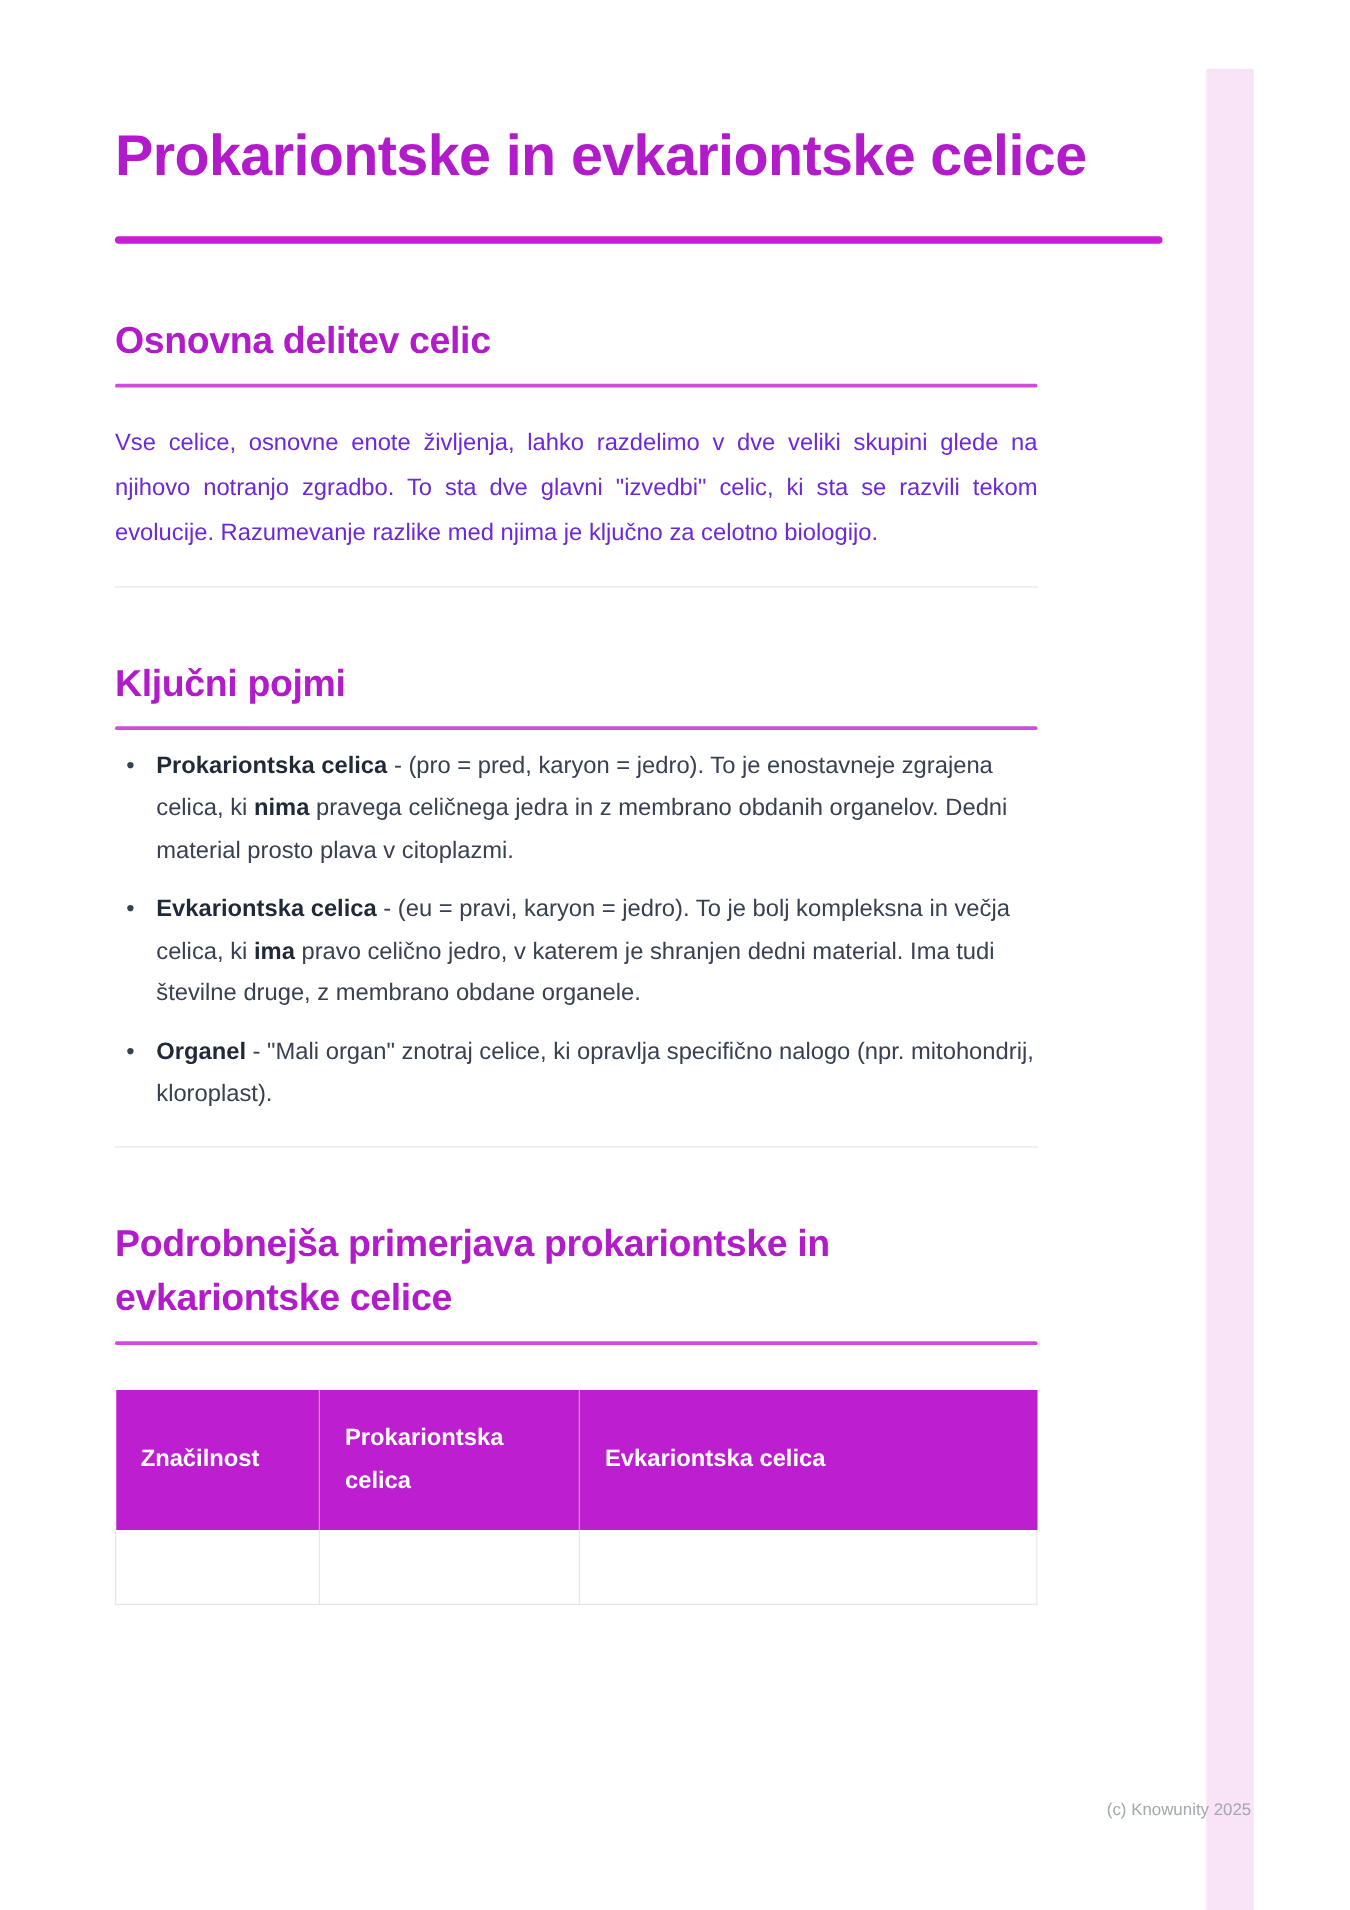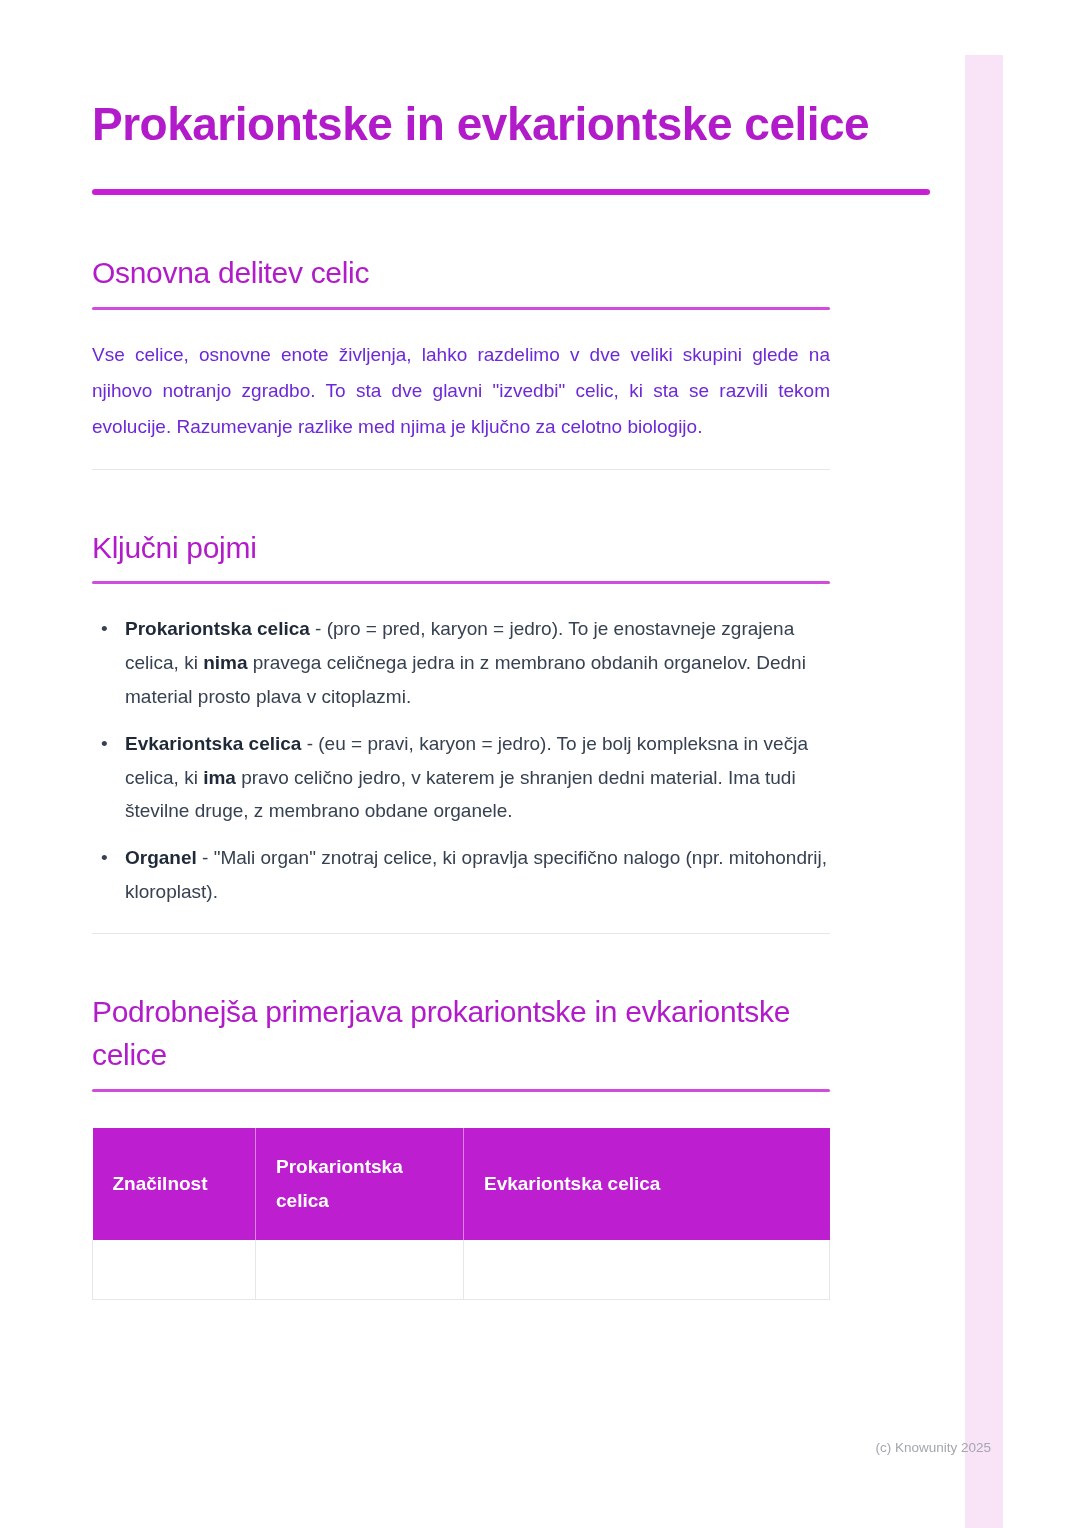--- a/index.html
+++ b/index.html
@@ -33,21 +33,21 @@
   }
   .title-rule {
     margin-top:36px;
     width:838px; height:6px;
     background:#c81fd6;
     border-radius:3px;
   }
   h2.section-heading {
     margin-top:56px;
     font-size:30px;
-    font-weight:400;
+    font-weight:700;
     letter-spacing:-0.3px;
     color:#b21bc9;
     line-height:1.45;
   }
   .h2-rule {
     margin-top:12px;
     width:738px; height:3px;
     background:#d14bdc;
     border-radius:2px;
   }
@@ -58,21 +58,21 @@
     color:#6d28d9;
   }
   p.justify { text-align:justify; }
   .divider {
     margin-top:24px;
     width:738px; height:1px;
     background:#e5e7eb;
   }
   ul.terms {
     list-style:none;
-    margin-top:28px;
+    margin-top:12px;
   }
   ul.terms li {
     position:relative;
     padding-left:33px;
     font-size:19px;
     line-height:1.78;
     color:#374151;
     margin-bottom:13px;
   }
   ul.terms li::before {
@@ -104,21 +104,21 @@
   table.compare th.col1 { width:163px; }
   table.compare th.col2 { width:208px; }
   table.compare td {
     height:60px;
     background:#ffffff;
     border:1px solid #e5e7eb;
     border-top:none;
   }
   .footer {
     position:absolute;
-    top:1440px; right:77px;
+    top:1440px; right:67px;
     font-size:13.5px;
     color:#a3a7ae;
   }
 </style>
 </head>
 <body>
 
 <div class="page">
   <div class="stripe"></div>
 

